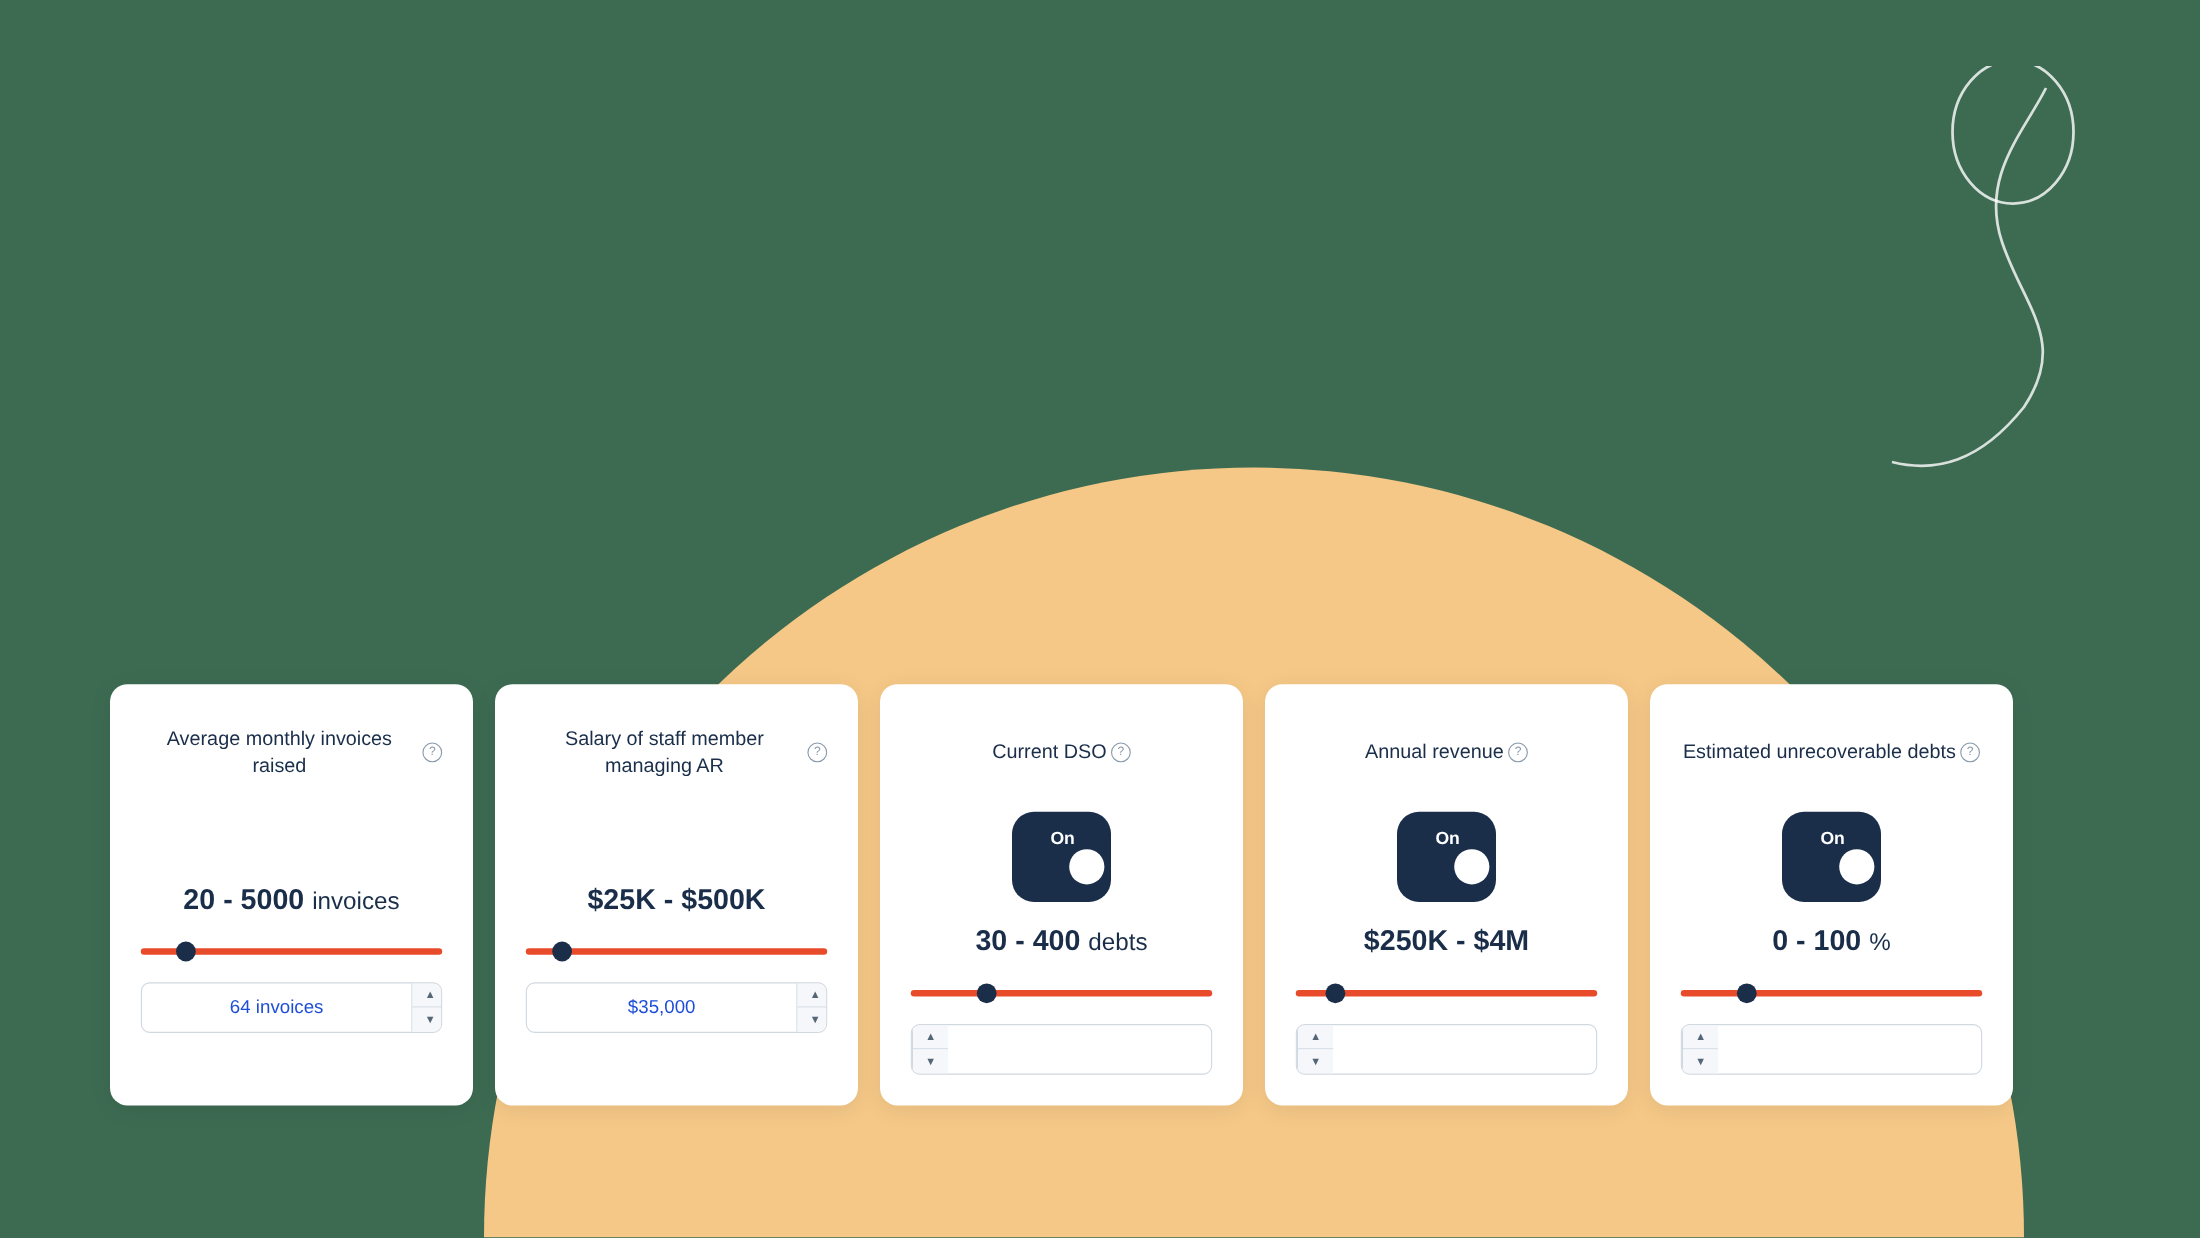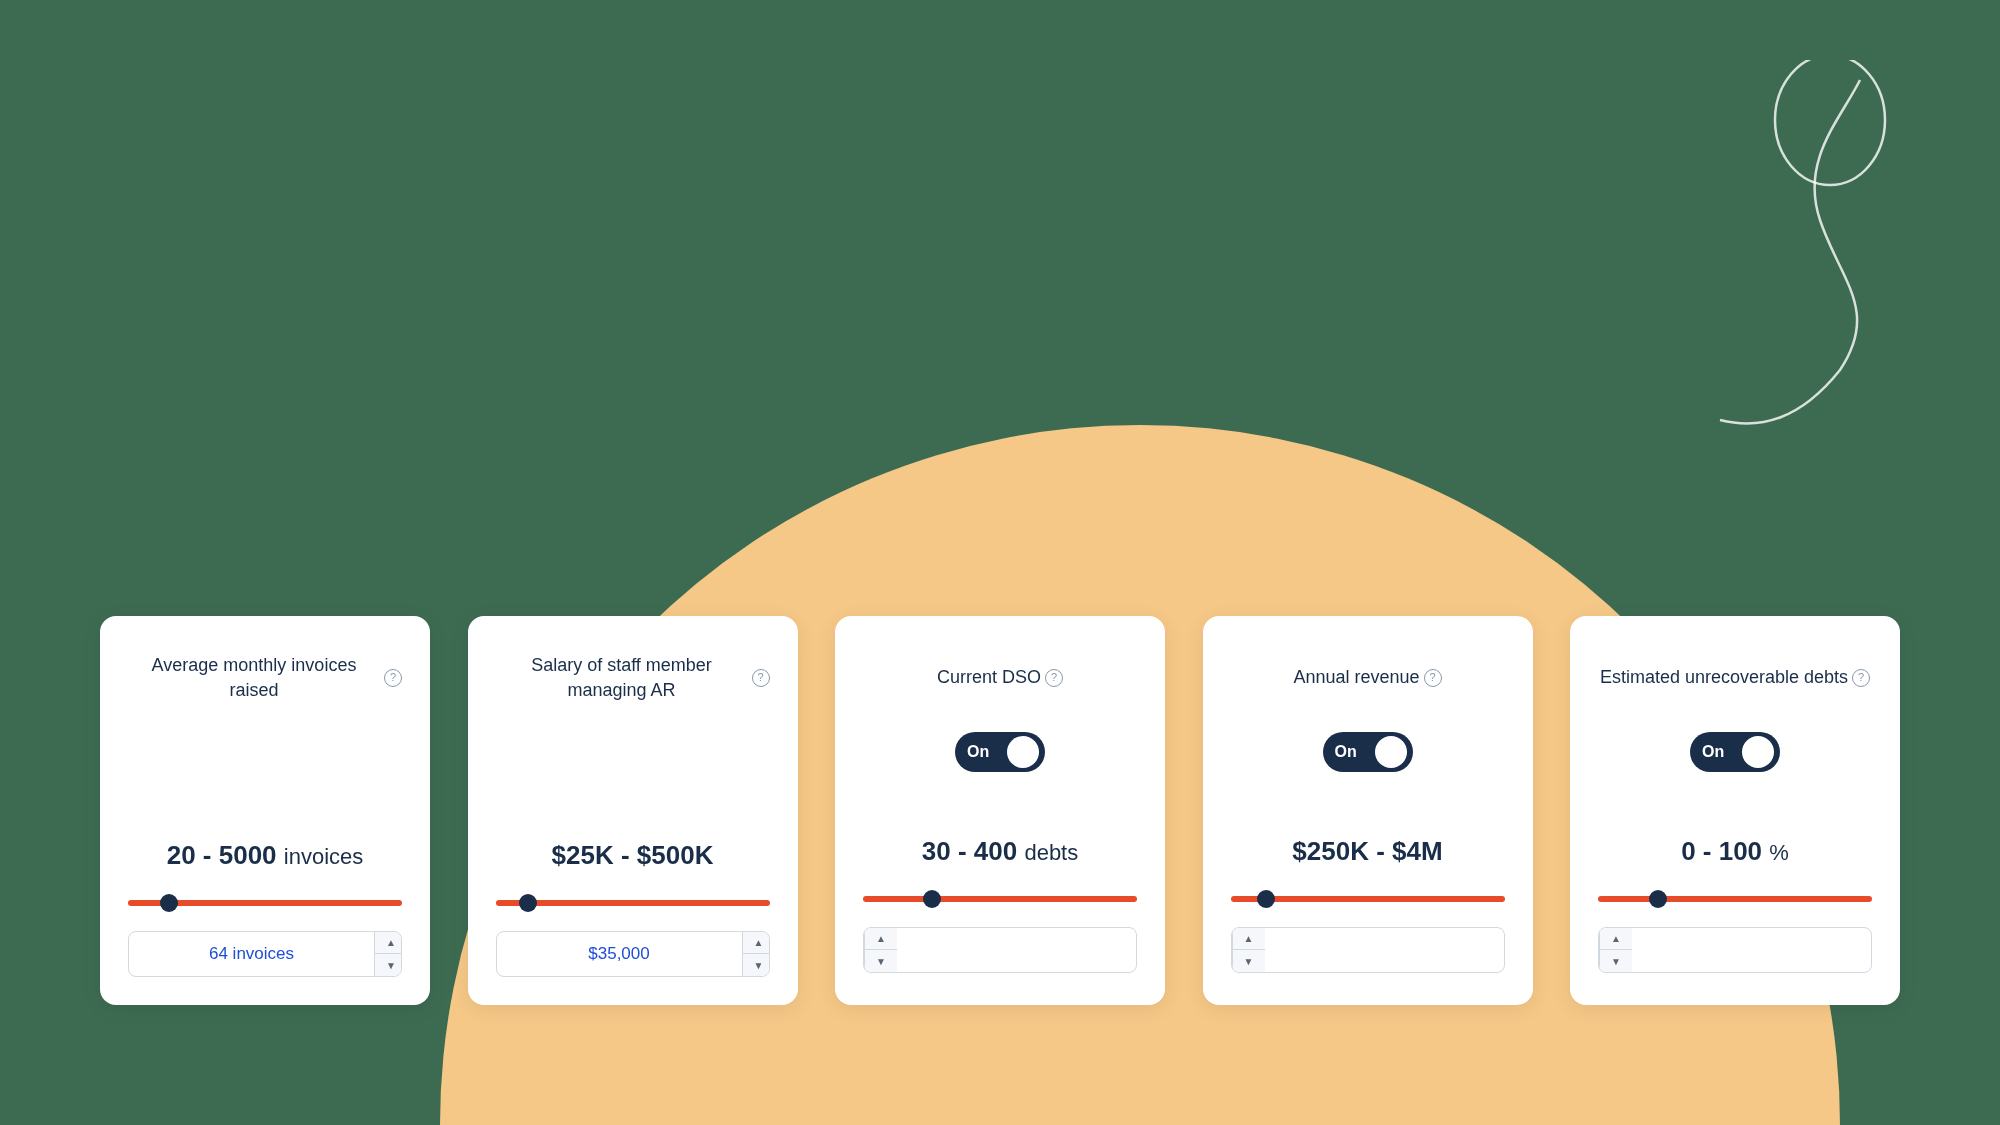--- a/index.html
+++ b/index.html
@@ -36,21 +36,21 @@
 
     .cards-container {
       position: absolute;
       bottom: 120px;
       left: 50%;
       transform: translateX(-50%);
       display: flex;
       gap: 20px;
       z-index: 2;
       width: 1800px;
-      justify-content: space-between;
+      justify-content: flex-start;
     }
 
     .card {
       background: #ffffff;
       border-radius: 16px;
       padding: 32px 28px 28px;
       width: 330px;
       min-height: 380px;
       display: flex;
       flex-direction: column;
@@ -87,24 +87,25 @@
 
     .toggle-area {
       margin-bottom: 20px;
     }
 
     .toggle {
       display: flex;
       align-items: center;
       background: #1a2e4a;
       border-radius: 20px;
-      padding: 4px 6px;
+      padding: 16px 6px;
       width: 90px;
       position: relative;
       cursor: pointer;
+      flex-direction: column;
     }
 
     .toggle-label {
       font-size: 16px;
       font-weight: 600;
       color: #ffffff;
       padding-left: 6px;
       padding-right: 4px;
     }
 
@@ -117,21 +118,20 @@
       flex-shrink: 0;
     }
 
     .range-display {
       font-size: 26px;
       font-weight: 700;
       color: #1a2e4a;
       text-align: center;
       margin-bottom: 24px;
       white-space: nowrap;
-      margin-top: 44px;
     }
 
     .range-display .unit {
       font-size: 22px;
       font-weight: 400;
       color: #1a2e4a;
     }
 
     .slider-container {
       width: 100%;

